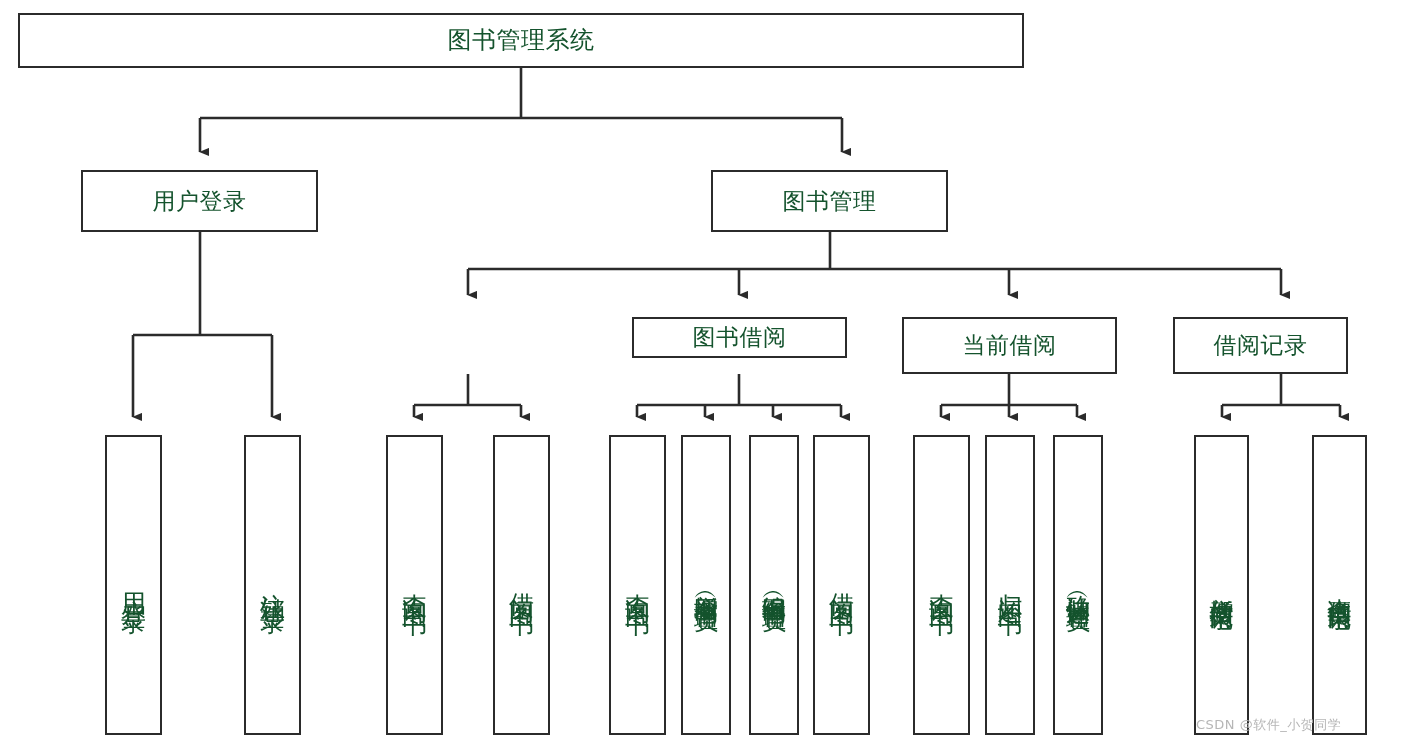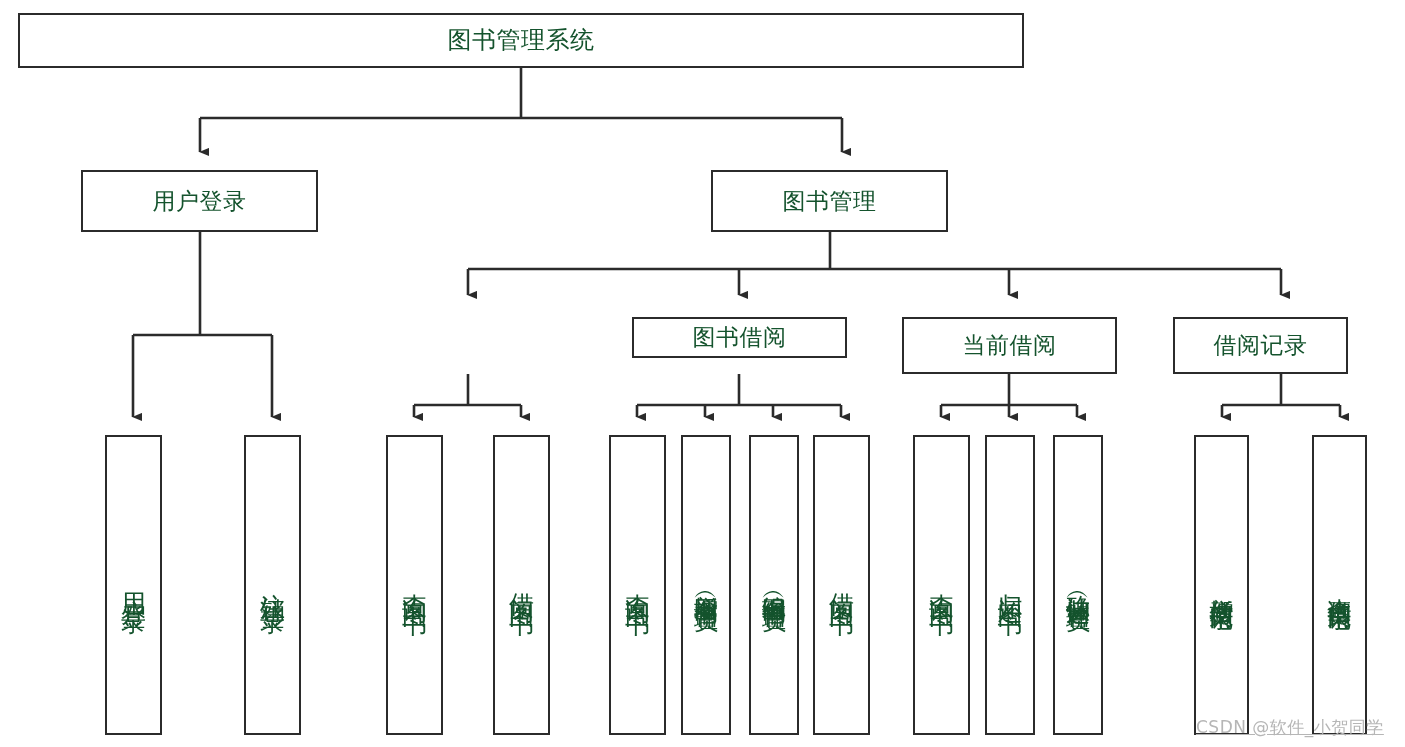--- a/index.html
+++ b/index.html
@@ -66,24 +66,23 @@
     line-height: 1;
     text-align: center;
   }
   .node.vert.tight .label {
     letter-spacing: 2px;
     font-size: 24px;
   }
   .watermark {
     position: absolute;
     color: #b6b6b6;
-    font-size: 17px;
+    font-size: 13px;
     white-space: nowrap;
     letter-spacing: 0.5px;
-    text-decoration: underline;
   }
 </style>
 </head>
 <body>
 
 <div id="diagram-root">
 
   <svg class="edges" viewBox="0 0 1405 747">
     <defs>
       <marker id="arrowhead" markerWidth="9" markerHeight="10" refX="4.2" refY="9.2" orient="auto" markerUnits="userSpaceOnUse">

